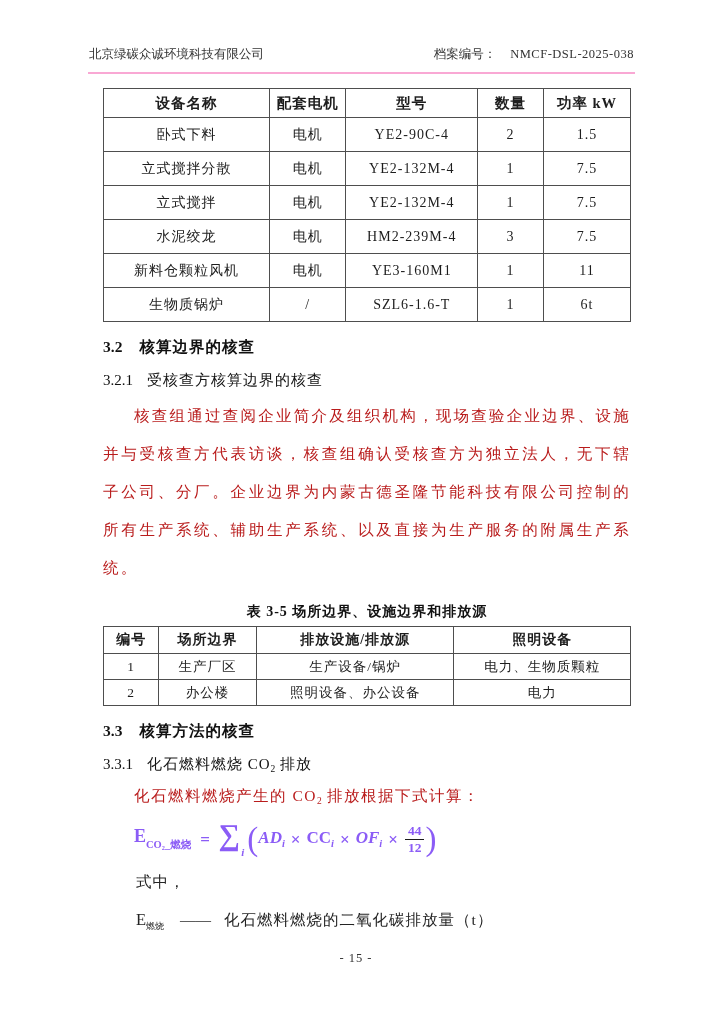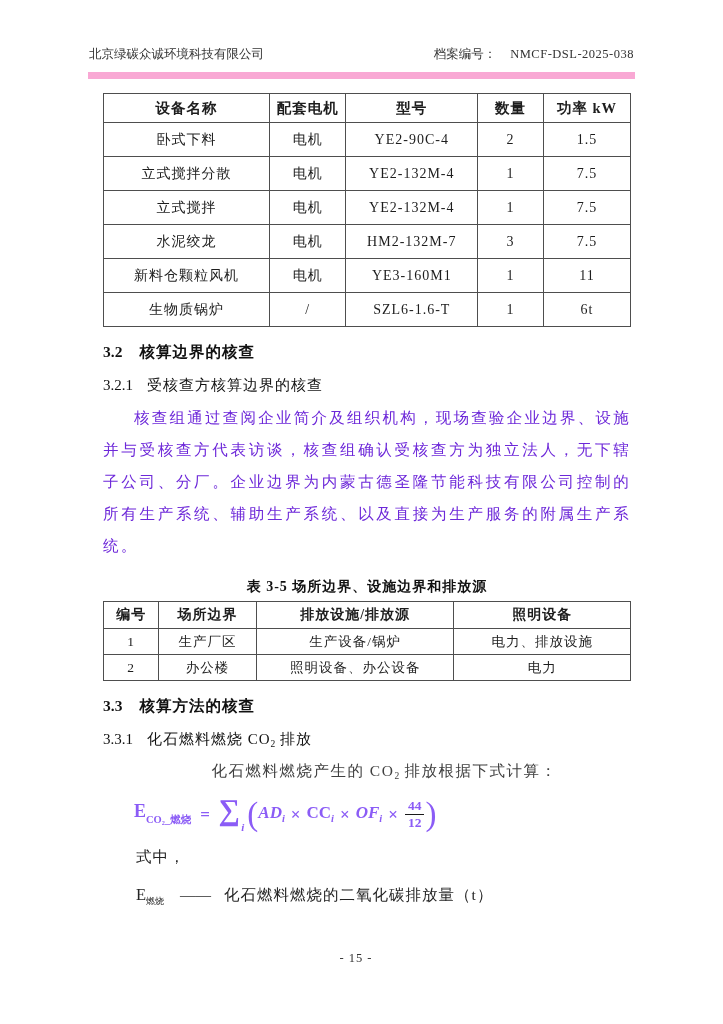--- a/index.html
+++ b/index.html
@@ -3,43 +3,43 @@
 <meta charset="utf-8">
 <style>
   html,body{margin:0;padding:0;background:#fff;}
   .page{
     width:723px;height:1024px;box-sizing:border-box;position:relative;
     background:#fff;padding:46px 88px 0 88px;
     font-family:"Liberation Serif","DejaVu Serif",serif;color:#222;
   }
   
   .hdr{display:flex;justify-content:space-between;align-items:flex-end;
-    font-size:12.5px;color:#333;padding:0 1px 9px 1px;border-bottom:7px solid #f9a8d4;}
+    font-size:12.5px;color:#333;padding:0 1px 9px 1px;border-bottom:2px solid #f9a8d4;}
   .hdr .arch-no{margin-left:14px;letter-spacing:.5px;}
   
   table{border-collapse:collapse;margin:14px 0 0 15px;width:528px;color:#1d1d1d;}
   th,td{border:1px solid #4e4e4e;text-align:center;vertical-align:middle;padding:0 2px;}
   .tbl-equip{font-size:14px;}
   .tbl-equip th{height:28px;font-size:14.5px;font-weight:bold;letter-spacing:1px;}
   .tbl-equip td{height:33px;letter-spacing:1px;}
   .tbl-bound{font-size:13.5px;margin-top:0;}
   .tbl-bound th{height:26px;font-size:14px;font-weight:bold;letter-spacing:1px;}
   .tbl-bound td{height:25px;letter-spacing:1px;}
   
   .h1{font-size:15.5px;font-weight:bold;color:#111;margin:15px 0 0 15px;letter-spacing:1px;}
   .h1 .hnum{letter-spacing:0;margin-right:17px;}
   .h2{font-size:15px;font-weight:normal;color:#111;margin:13px 0 0 15px;letter-spacing:1px;}
   .h2 .hnum{letter-spacing:0;margin-right:14px;}
   sub.cs{font-size:9.5px;vertical-align:-3px;letter-spacing:0;}
   
-  .para{width:528px;margin:7px 0 0 15px;font-size:15.5px;line-height:32px;
-    text-align:justify;text-indent:2em;letter-spacing:2.2px;color:#6d28d9;}
+  .para{width:528px;margin:7px 0 0 15px;font-size:15.5px;line-height:38px;
+    text-align:justify;text-indent:2em;letter-spacing:2.2px;color:#b91c1c;}
   .caption{width:528px;margin:16px 0 5px 15px;text-align:center;
     font-size:14px;font-weight:bold;letter-spacing:1px;color:#111;}
-  .intro{margin:12px 0 0 15px;padding-left:2em;font-size:15.5px;letter-spacing:1.5px;color:#404040;text-align:center;}
+  .intro{margin:12px 0 0 15px;padding-left:2em;font-size:15.5px;letter-spacing:1.5px;color:#b91c1c;}
   
   .formula{display:flex;align-items:center;margin:13px 0 0 46px;
     font-weight:bold;color:#8b5cf6;font-size:17px;line-height:1;}
   .f-base{font-size:18px;}
   .f-sub{font-size:10.5px;vertical-align:-6px;letter-spacing:0;}
   .f-eq{margin:0 9px;}
   .f-sum{font-size:30px;font-weight:600;}
   .f-sum-sub{font-size:11px;font-style:italic;vertical-align:-11px;margin:0 3px 0 1px;}
   .f-paren{font-size:33px;font-weight:400;}
   .f-var{font-style:italic;}
@@ -105,21 +105,21 @@
       <tr>
         <td>立式搅拌</td>
         <td>电机</td>
         <td>YE2-132M-4</td>
         <td>1</td>
         <td>7.5</td>
       </tr>
       <tr>
         <td>水泥绞龙</td>
         <td>电机</td>
-        <td>HM2-132M-7</td>
+        <td>HM2-239M-4</td>
         <td>3</td>
         <td>7.5</td>
       </tr>
       <tr>
         <td>新料仓颗粒风机</td>
         <td>电机</td>
         <td>YE3-160M1</td>
         <td>1</td>
         <td>11</td>
       </tr>
@@ -158,21 +158,21 @@
         <th>场所边界</th>
         <th>排放设施/排放源</th>
         <th>照明设备</th>
       </tr>
     </thead>
     <tbody>
       <tr>
         <td>1</td>
         <td>生产厂区</td>
         <td>生产设备/锅炉</td>
-        <td>电力、排放设施</td>
+        <td>电力、生物质颗粒</td>
       </tr>
       <tr>
         <td>2</td>
         <td>办公楼</td>
         <td>照明设备、办公设备</td>
         <td>电力</td>
       </tr>
     </tbody>
   </table>
 

